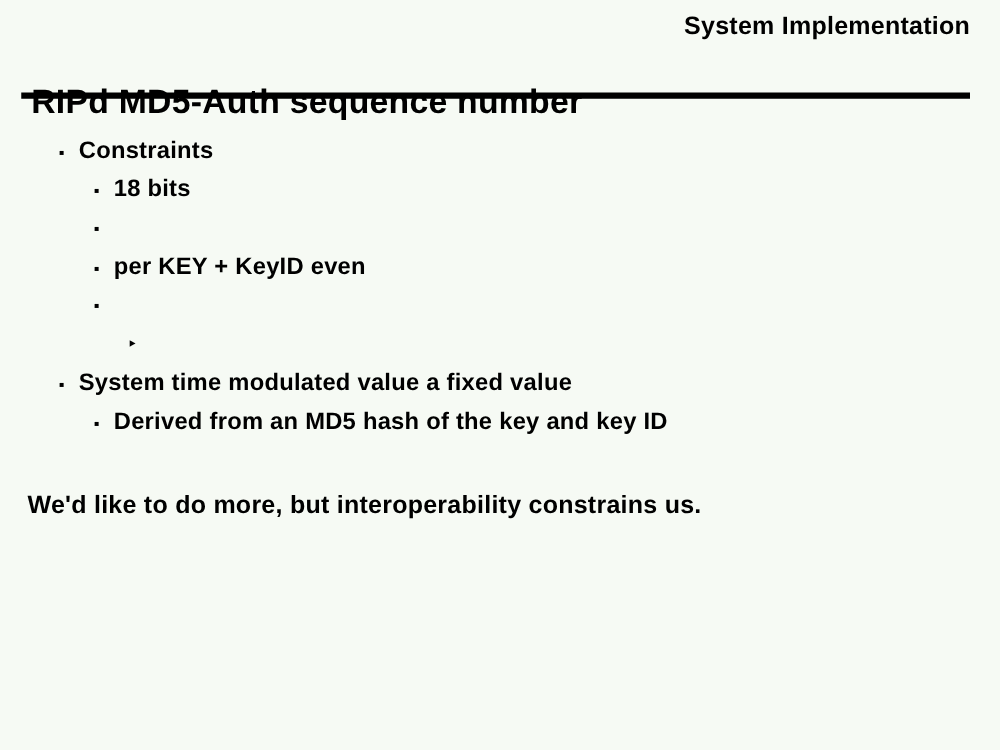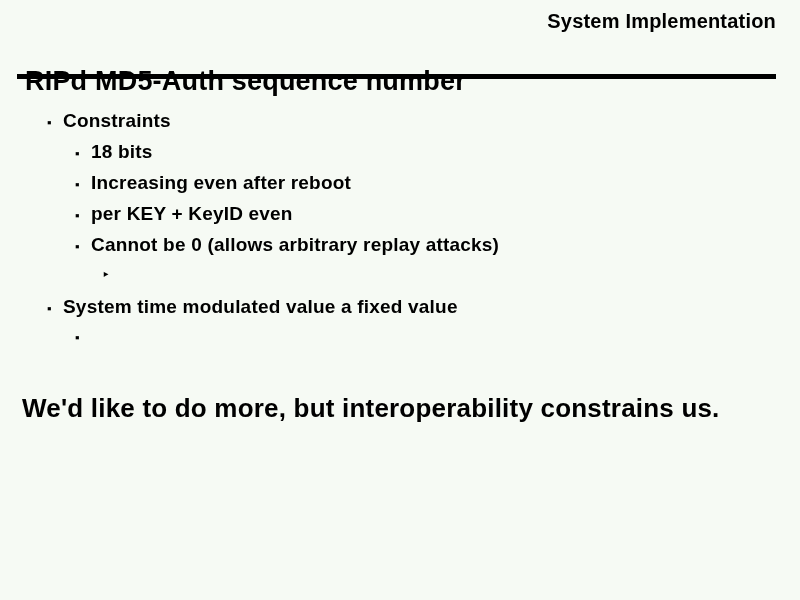--- a/index.html
+++ b/index.html
@@ -72,21 +72,21 @@
     flex: 0 0 16px;
     line-height: 31px;
   }
 
   .bullet-item.level-3 .bullet-glyph { font-size: 12px; width: 14px; flex-basis: 14px; }
 
   .closing-note {
     position: absolute;
     top: 393px;
     left: 22px;
-    font-size: 26px;
+    font-size: 20px;
     font-weight: bold;
     letter-spacing: 0.2px;
   }
 </style>
 </head>
 <body>
 
 <div class="corner-label">System Implementation</div>
 
 <h1 class="slide-title">RIPd MD5-Auth sequence number</h1>
@@ -97,35 +97,34 @@
     <div class="bullet-item level-1">
       <span class="bullet-glyph">▪</span>
       <span class="bullet-text">Constraints</span>
     </div>
     <div class="bullet-item level-2">
       <span class="bullet-glyph">▪</span>
       <span class="bullet-text">18 bits</span>
     </div>
     <div class="bullet-item level-2">
       <span class="bullet-glyph">▪</span>
-      <span class="bullet-text">Increasing even after reboot</span>
     </div>
     <div class="bullet-item level-2">
       <span class="bullet-glyph">▪</span>
       <span class="bullet-text">per KEY + KeyID even</span>
     </div>
     <div class="bullet-item level-2">
       <span class="bullet-glyph">▪</span>
-      <span class="bullet-text">Cannot be 0 (allows arbitrary replay attacks)</span>
     </div>
     <div class="bullet-item level-3">
       <span class="bullet-glyph">‣</span>
     </div>
     <div class="bullet-item level-1">
       <span class="bullet-glyph">▪</span>
       <span class="bullet-text">System time modulated value a fixed value</span>
     </div>
     <div class="bullet-item level-2">
       <span class="bullet-glyph">▪</span>
+      <span class="bullet-text">Derived from an MD5 hash of the key and key ID</span>
     </div>
   </div>
 
 <div class="closing-note">We'd like to do more, but interoperability constrains us.</div>
 
 </body></html>

